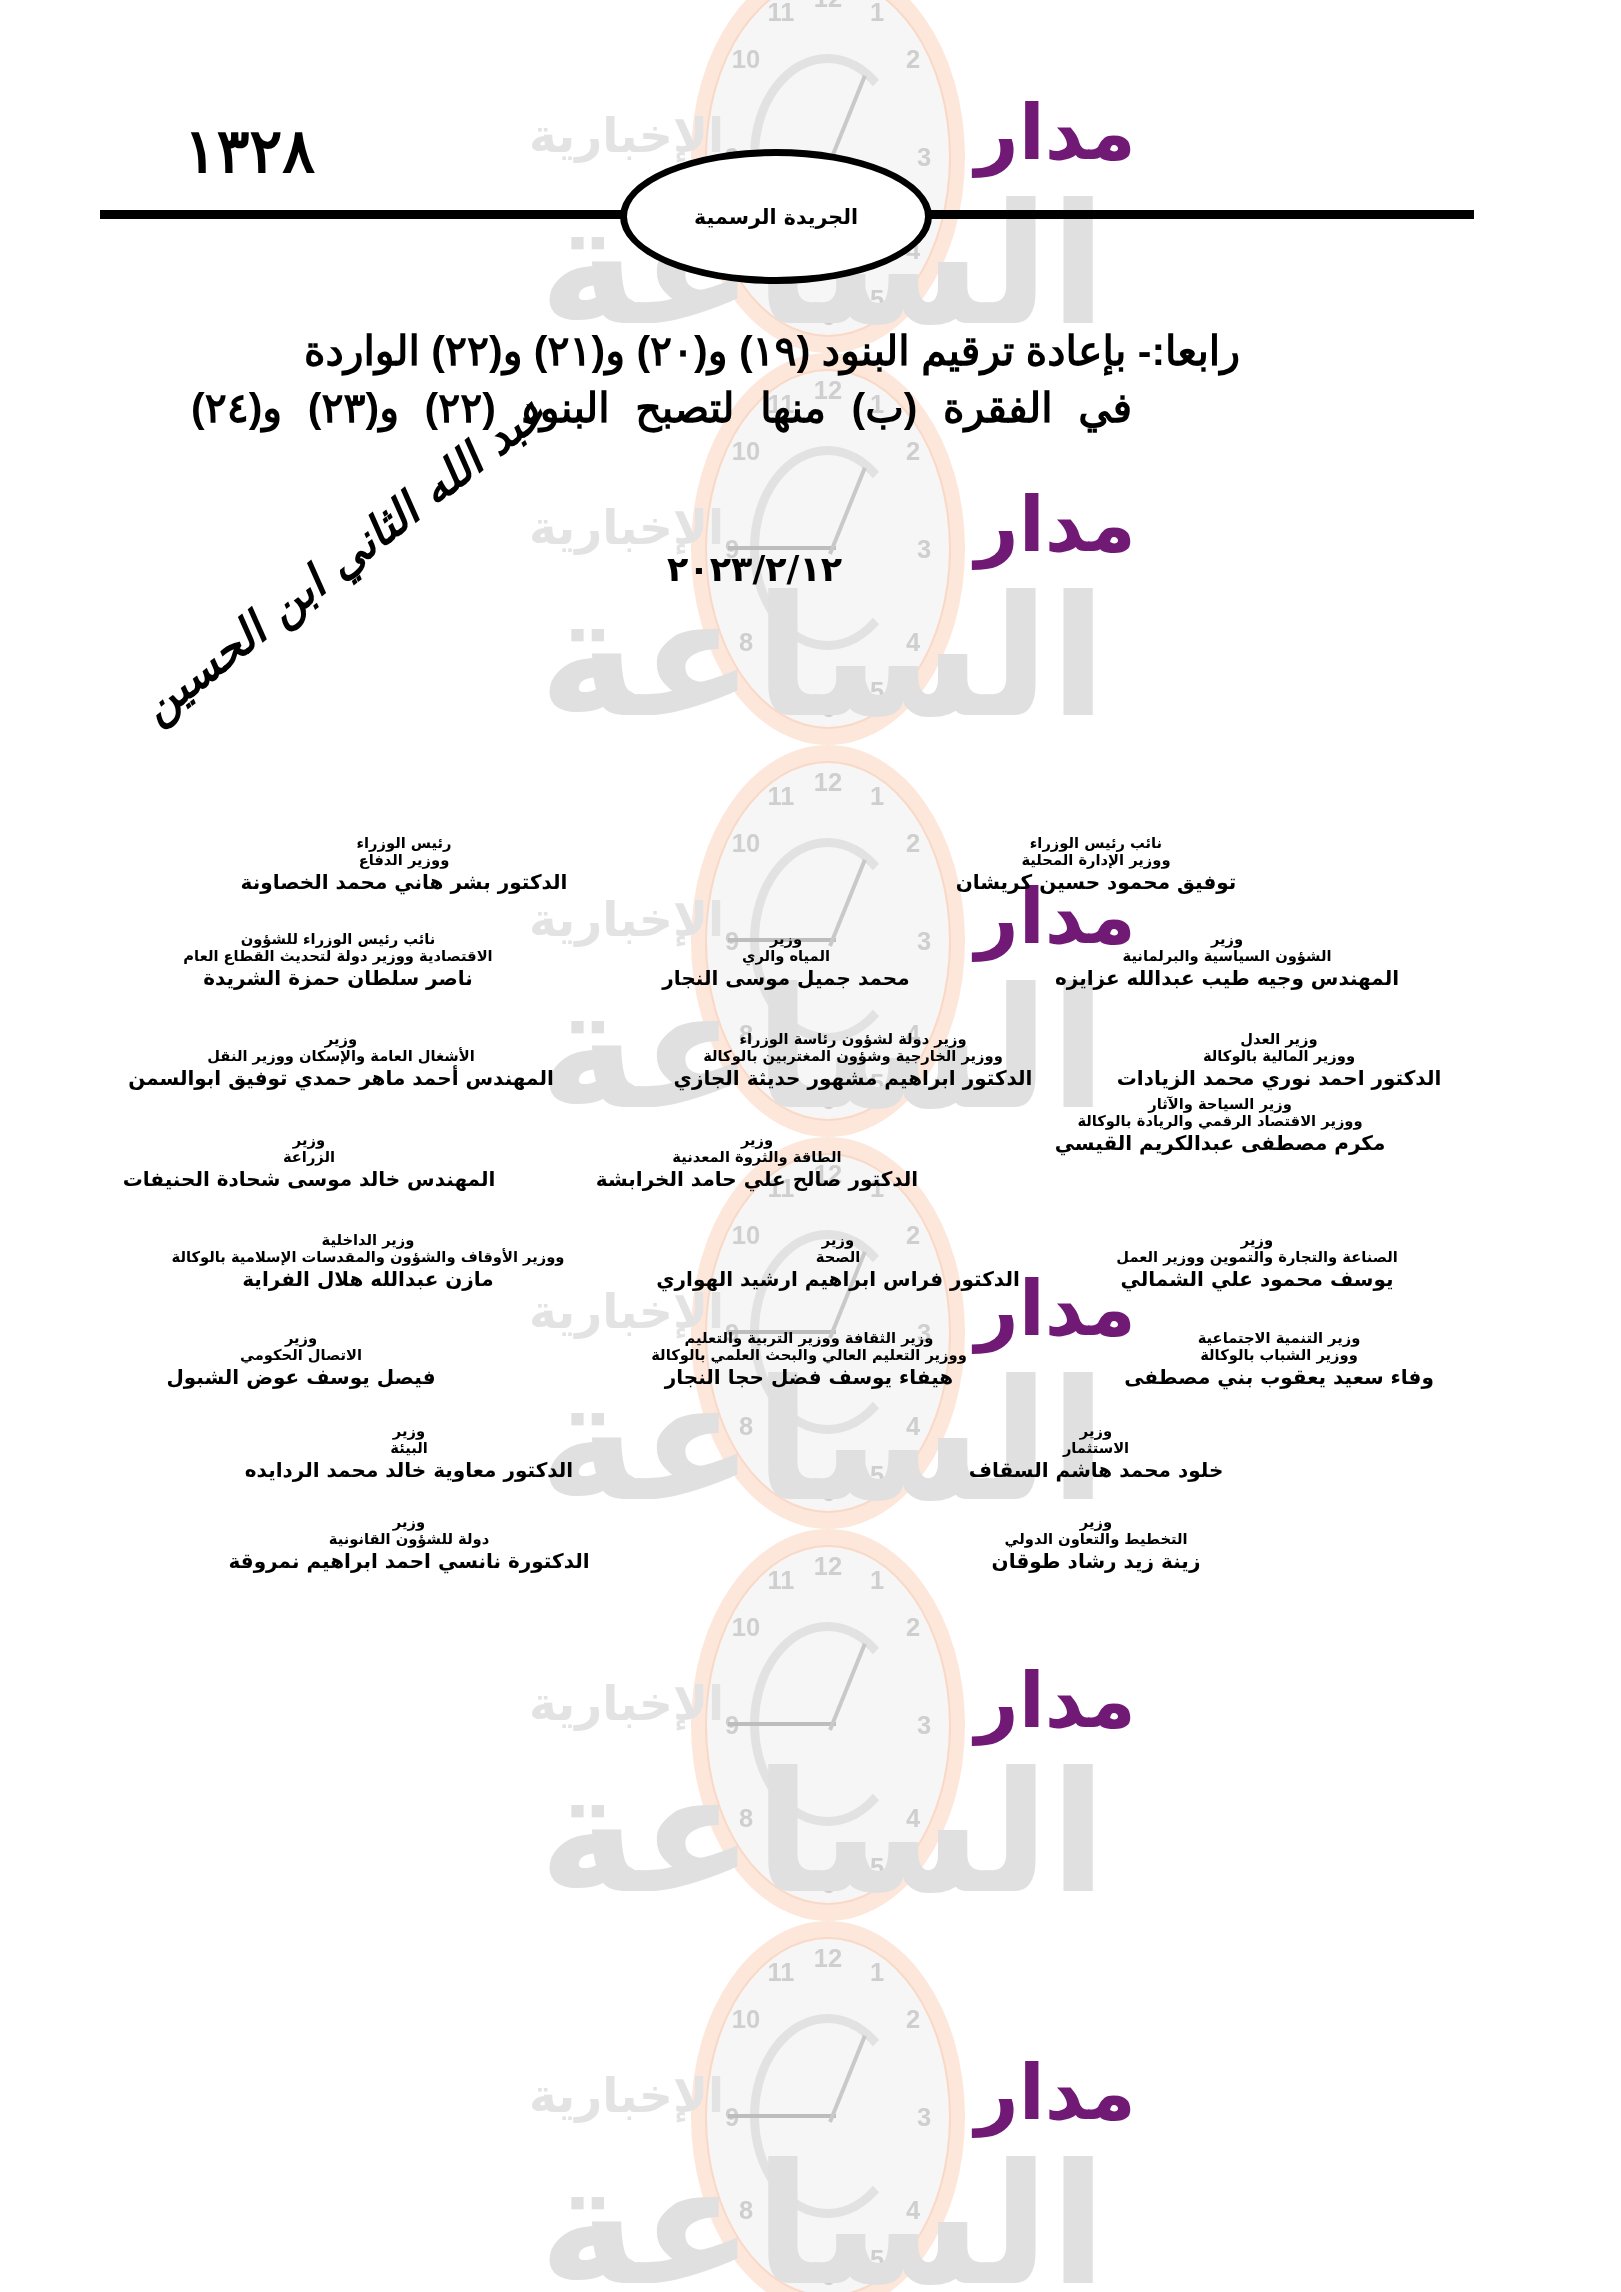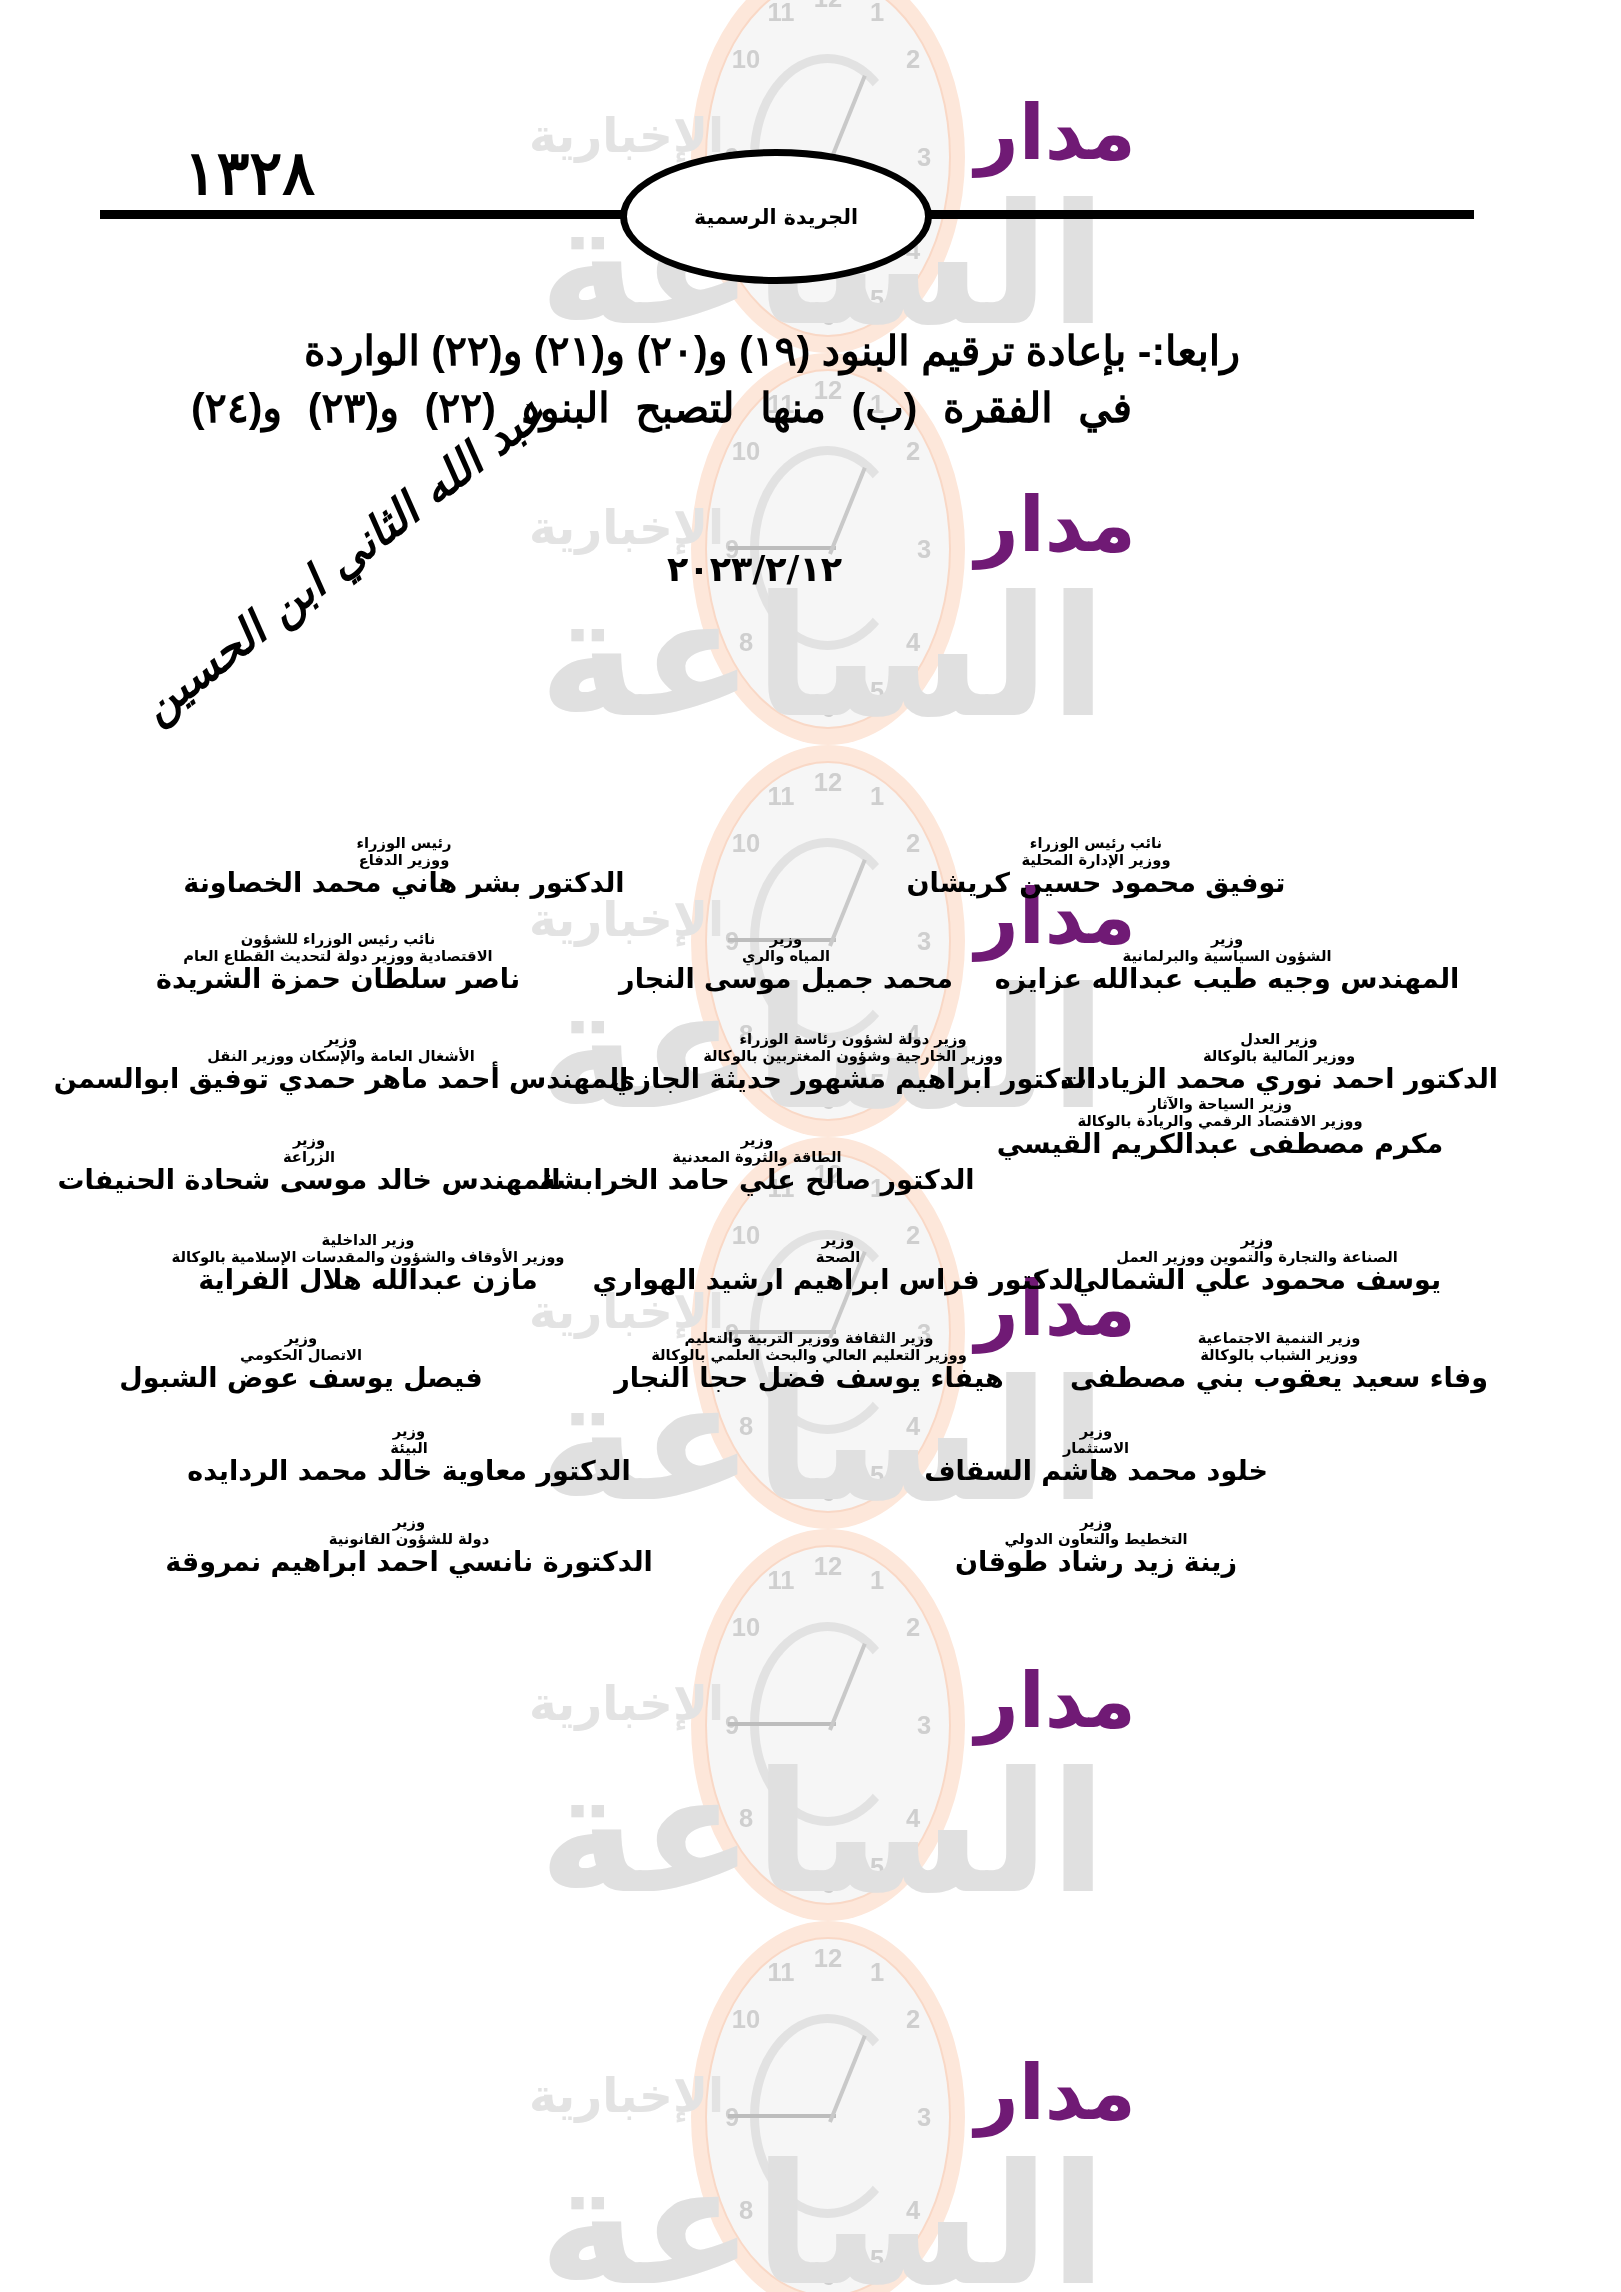--- a/index.html
+++ b/index.html
@@ -21,21 +21,21 @@
   .wm .clock .swirl { position:absolute; left:59px; top:93px; width:137px; height:186px; border-radius:50%;
                border:9.8px solid #e2e2e2; border-right-color:transparent; }
   .wm .txt-madar { position:absolute; left:446px; top:127px; font-size:76px; font-weight:bold; color:#701a75;
                font-family:"DejaVu Sans", sans-serif; direction:rtl; }
   .wm .txt-ikh { position:absolute; left:0; top:147px; font-size:47px; font-weight:bold; color:#e3e3e3;
                font-family:"DejaVu Sans", sans-serif; direction:rtl; }
   .wm .txt-saa { position:absolute; left:9.8px; top:221px; font-size:167px; font-weight:bold; color:#e0e0e0;
                font-family:"DejaVu Sans", sans-serif; direction:rtl; line-height:1; letter-spacing:-3.9px; }
 
   
-  .page-number { position:absolute; left:184px; top:142px; font-family:"DejaVu Serif", serif;
+  .page-number { position:absolute; left:184px; top:120px; font-family:"DejaVu Serif", serif;
                  font-weight:bold; font-size:61px; letter-spacing:3.9px; line-height:1; }
   .rule { position:absolute; left:100px; top:210px; width:1374px; height:8.8px; background:#000; }
   .emblem { position:absolute; left:620px; top:149px; width:312px; height:135px; border:7.8px solid #000;
             border-radius:50%; background:#fff; box-sizing:border-box; display:flex; align-items:center;
             justify-content:center; }
   .emblem span { font-family:"DejaVu Sans", sans-serif; font-weight:bold; font-size:20.6px; direction:rtl; }
 
   
   .para { position:absolute; left:191px; top:323px; width:1049px; direction:rtl; text-align:right;
           font-family:"Liberation Sans", sans-serif; font-weight:bold; font-size:41px; line-height:57px; }
@@ -46,21 +46,21 @@
   .date { position:absolute; left:667px; top:549px; font-family:"DejaVu Sans", sans-serif; font-weight:bold;
           font-size:35px; letter-spacing:5.9px; direction:ltr; }
   .signature { position:absolute; left:147px; top:686px; transform:rotate(-38deg); transform-origin:left center;
           font-family:"DejaVu Serif", serif; font-weight:bold; font-size:45px; direction:rtl; white-space:nowrap;
           font-style:italic; }
 
   
   .minister { position:absolute; transform:translateX(-50%); text-align:center; direction:rtl;
               font-family:"DejaVu Sans", sans-serif; white-space:nowrap; }
   .minister .role { display:block; font-size:14.7px; font-weight:bold; line-height:16.7px; }
-  .minister .name { display:block; font-size:27px; font-weight:bold; line-height:29px; letter-spacing:-0.5px; }
+  .minister .name { display:block; font-size:20px; font-weight:bold; line-height:29px; letter-spacing:-0.5px; }
 </style>
 </head>
 <body>
 
 <div class="page">
 
   <div id="wm-layer">
       <div class="wm" style="top: -39px;">
         <div class="clock">
           <div class="face"></div>

